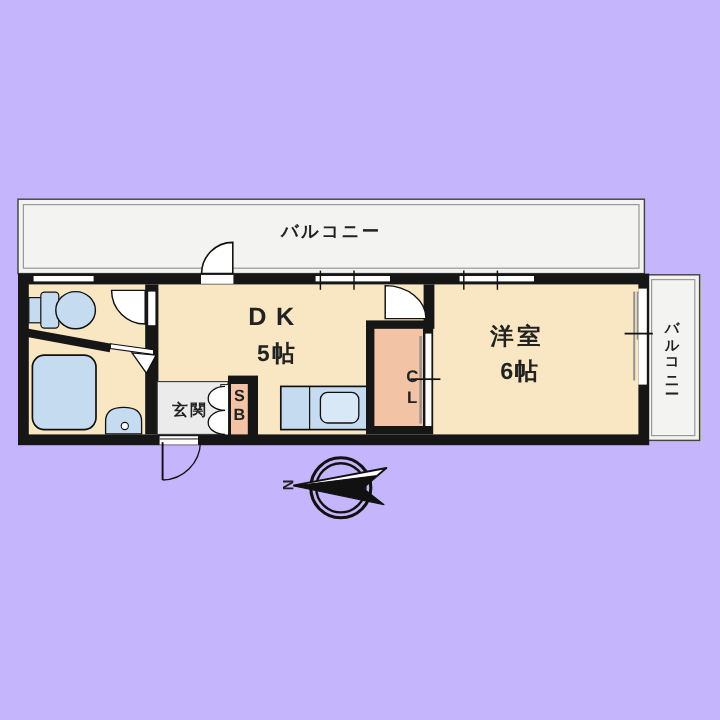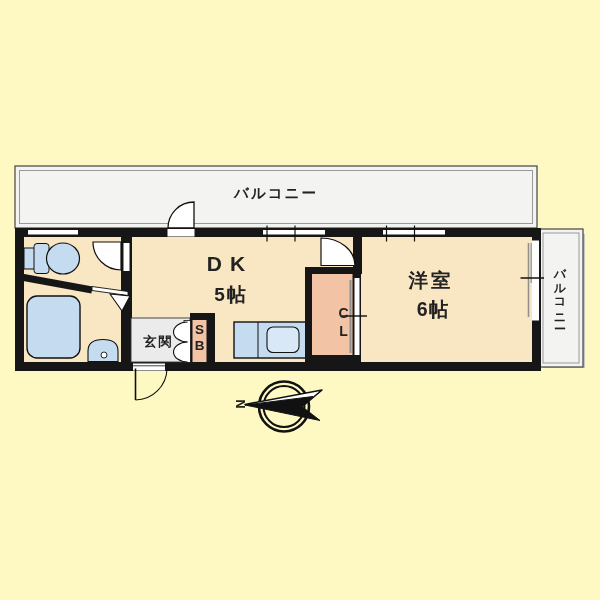--- a/index.html
+++ b/index.html
@@ -1,16 +1,16 @@
 <!DOCTYPE html>
 <html><head>
 <meta charset="utf-8">
 <style>
   html,body{margin:0;padding:0;background:#ffffff;}
-  .page{position:relative;width:600px;height:600px;background:#fef9c3;overflow:hidden;
+  .page{position:relative;width:600px;height:600px;background:#c4b5fd;overflow:hidden;
         font-family:"Liberation Sans","DejaVu Sans",sans-serif;}
   svg text{font-family:"Liberation Sans","DejaVu Sans",sans-serif;fill:#222222;}
   .jp{font-weight:600;}
 </style>
 </head>
 <body>
 
 <div class="page">
 <svg width="600" height="600" viewBox="0 0 600 600">
 

